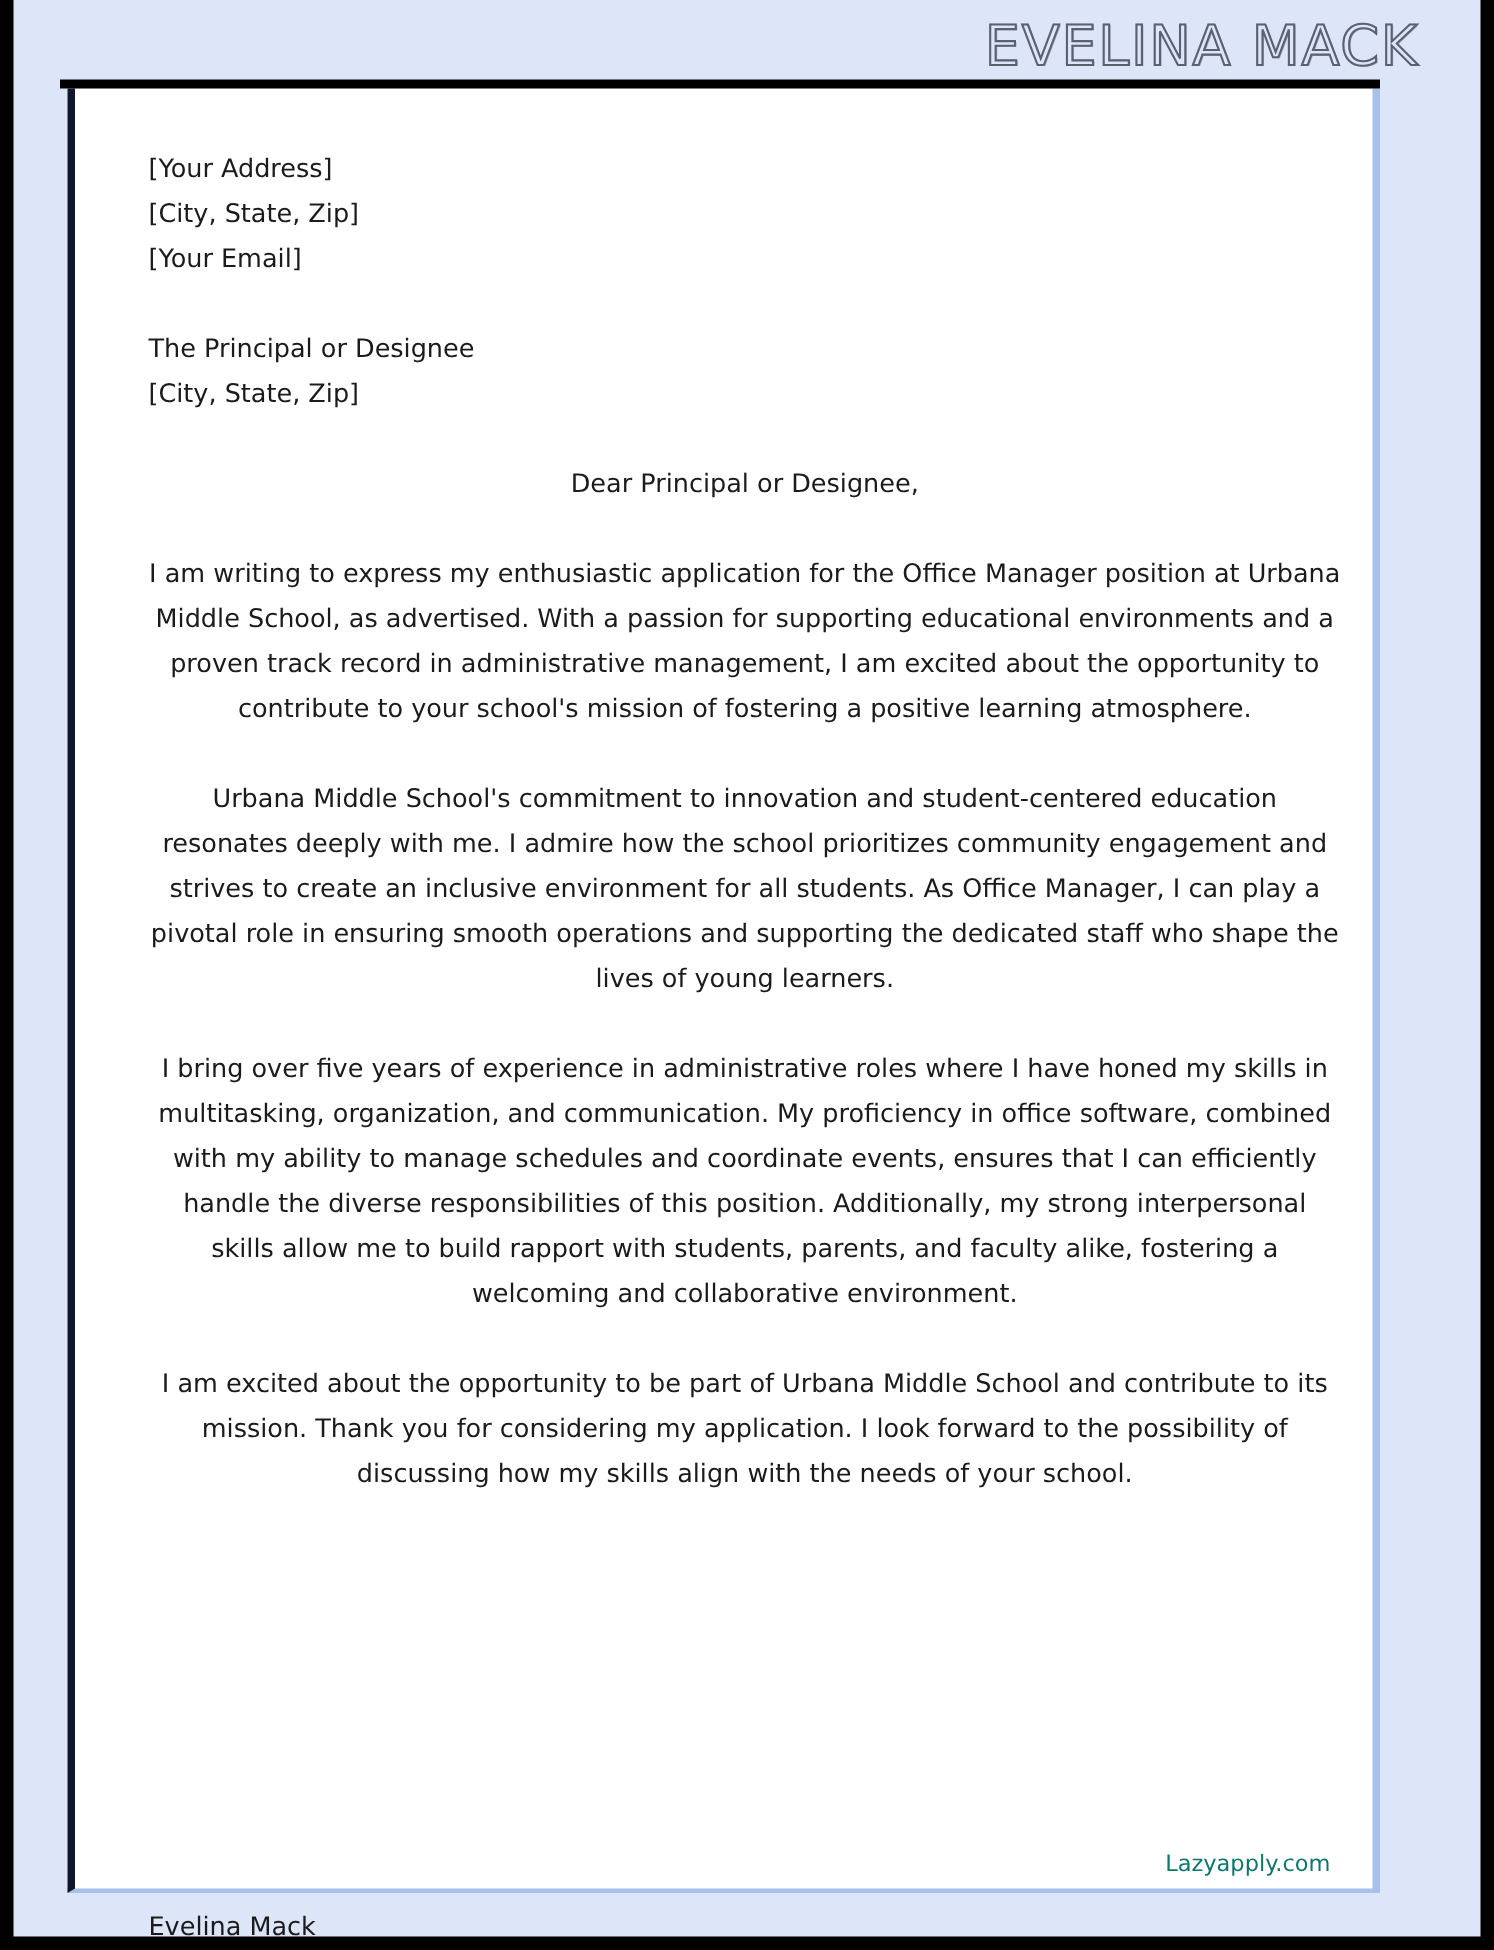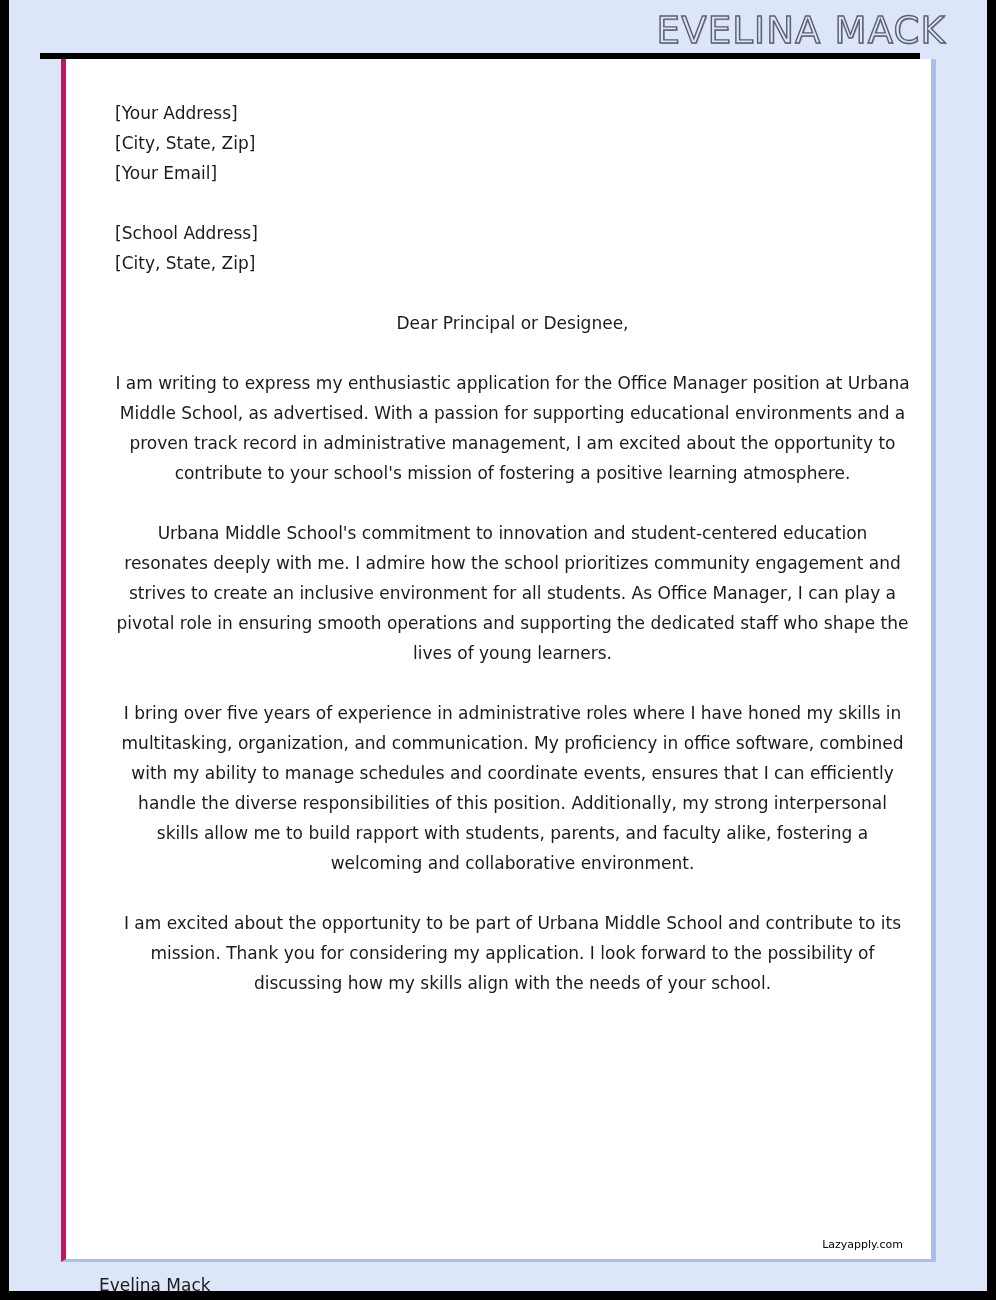--- a/index.html
+++ b/index.html
@@ -70,26 +70,25 @@
 
   
   #page {
     position: absolute;
     left: 45px;
     top: 59px;
     width: 875px;
     height: 1203px;
     box-sizing: border-box;
     background: #ffffff;
-    border-left: 5px solid #be185d;
+    border-left: 5px solid #0f172a;
     border-right: 5px solid #a8c0ea;
     border-bottom: 3px solid #a8c0ea;
     z-index: 10;
     overflow: hidden;
-    margin-left: 16px;
   }
 
   #letter-body {
     position: absolute;
     left: 49px;
     top: 39px;
     width: 795px;
     font-size: 17px;
     line-height: 30px;
     color: #1b1b1b;
@@ -106,22 +105,22 @@
   .block {
     margin: 0 0 30px 0;
   }
   .block .line { display: block; }
 
   
   #watermark {
     position: absolute;
     right: 28px;
     bottom: 8px;
-    font-size: 11px;
-    color: #000000;
+    font-size: 15px;
+    color: #0f766e;
     font-family: "DejaVu Sans", sans-serif;
     z-index: 20;
   }
 
   
   #signature-name {
     position: absolute;
     left: 99px;
     top: 1270px;
     font-size: 17px;
@@ -145,21 +144,21 @@
 
   <div id="letter-body">
 
     <div class="block">
       <span class="line">[Your Address]</span>
       <span class="line">[City, State, Zip]</span>
       <span class="line">[Your Email]</span>
     </div>
 
     <div class="block">
-      <span class="line">[School Address]</span>
+      <span class="line">The Principal or Designee</span>
       <span class="line">[City, State, Zip]</span>
     </div>
 
     <p class="para">Dear Principal or Designee,</p>
 
     <p class="para">I am writing to express my enthusiastic application for the Office Manager position at Urbana Middle School, as advertised. With a passion for supporting educational environments and a proven track record in administrative management, I am excited about the opportunity to contribute to your school's mission of fostering a positive learning atmosphere.</p>
     <p class="para">Urbana Middle School's commitment to innovation and student-centered education resonates deeply with me. I admire how the school prioritizes community engagement and strives to create an inclusive environment for all students. As Office Manager, I can play a pivotal role in ensuring smooth operations and supporting the dedicated staff who shape the lives of young learners.</p>
     <p class="para">I bring over five years of experience in administrative roles where I have honed my skills in multitasking, organization, and communication. My proficiency in office software, combined with my ability to manage schedules and coordinate events, ensures that I can efficiently handle the diverse responsibilities of this position. Additionally, my strong interpersonal skills allow me to build rapport with students, parents, and faculty alike, fostering a welcoming and collaborative environment.</p>
     <p class="para">I am excited about the opportunity to be part of Urbana Middle School and contribute to its mission. Thank you for considering my application. I look forward to the possibility of discussing how my skills align with the needs of your school.</p>
 

